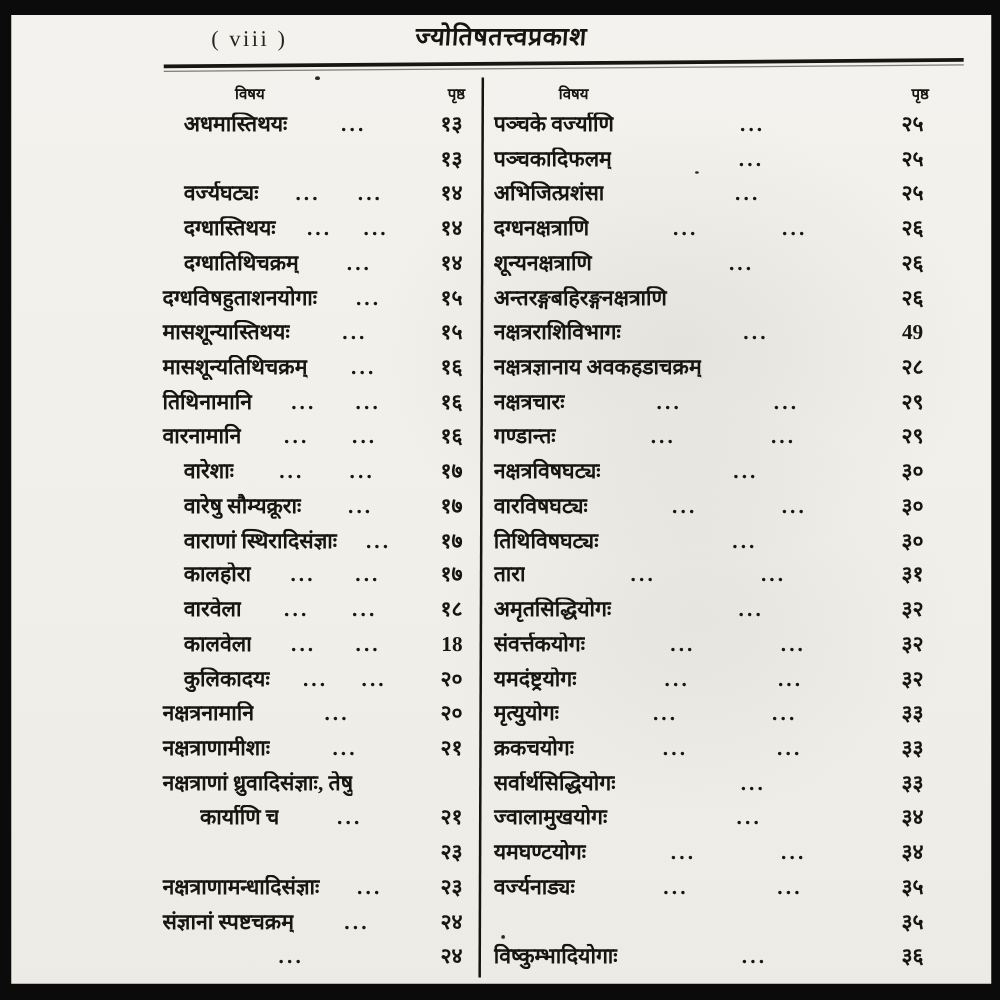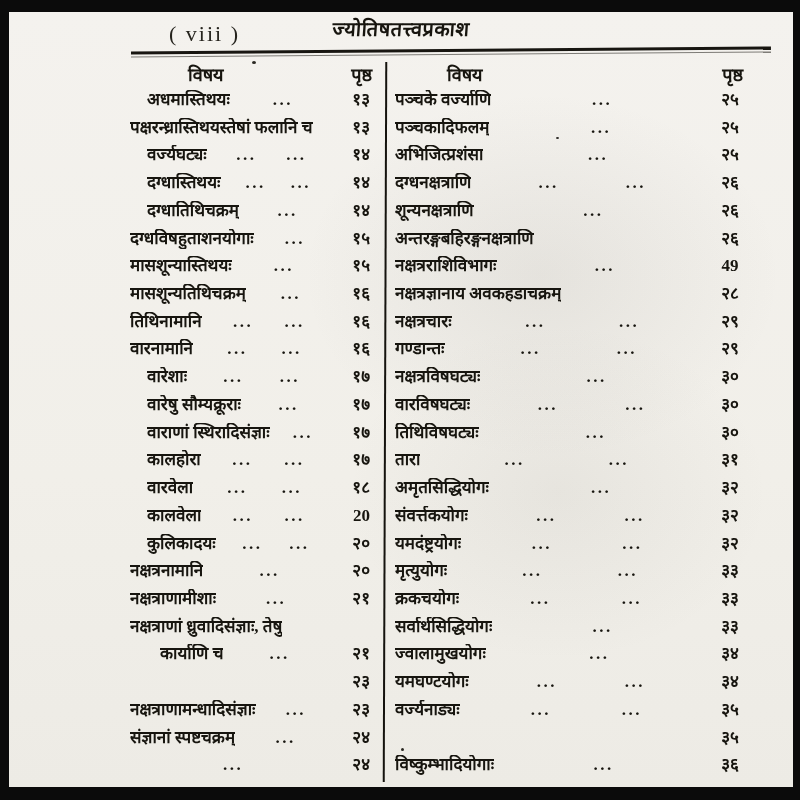--- a/index.html
+++ b/index.html
@@ -11,21 +11,21 @@
   .paper{
     position:absolute;top:12px;left:9px;right:7px;bottom:13px;
     background:
       radial-gradient(ellipse 340px 260px at 68% 34%, rgba(110,105,98,0.10), rgba(110,105,98,0) 70%),
       radial-gradient(ellipse 300px 240px at 70% 62%, rgba(110,105,98,0.08), rgba(110,105,98,0) 70%),
       linear-gradient(180deg,#f4f2ee 0%,#f1efe9 60%,#edebe5 100%);
     color:#17150f;
   }
   .folio{
     position:absolute;top:9px;left:160px;
-    font-size:22px;letter-spacing:2px;color:#26241e;
+    font-size:18px;letter-spacing:2px;color:#26241e;
   }
   .title{
     position:absolute;top:3px;left:0;right:0;text-align:center;
     font-size:20px;font-weight:700;letter-spacing:0.5px;
     transform:skewX(-4deg);
   }
   .rule{
     position:absolute;top:37px;left:122px;width:640px;height:7px;
     transform:rotate(-0.45deg);
     border-top:3px solid #181611;
@@ -37,21 +37,21 @@
   .columns{
     position:absolute;top:46px;left:121px;right:34px;bottom:5px;
     display:flex;
   }
   .col{display:flex;flex-direction:column;}
   .col-left{width:250px;padding-right:4px;}
   .divider{width:2px;background:#15130e;margin-top:4px;transform:rotate(0.2deg);}
   .col-right{flex:1;padding-left:9px;}
   .col-head{
     display:flex;justify-content:space-between;align-items:center;
-    height:32px;font-weight:700;font-size:18px;flex:0 0 auto;
+    height:32px;font-weight:700;font-size:12px;flex:0 0 auto;
   }
   .col-left .col-head{padding-left:58px;padding-right:8px;}
   .col-right .col-head{padding-left:52px;padding-right:16px;}
   .rows{
     flex:1;display:flex;flex-direction:column;justify-content:space-between;
     padding-bottom:6px;
   }
   .row{
     display:flex;align-items:baseline;
     font-size:17px;font-weight:700;line-height:1.2;
@@ -85,21 +85,20 @@
       </div>
       <div class="rows" id="rows-left">
           <div class="row i1">
             <span class="t">अधमास्तिथयः</span>
             <span class="d">
               <span class="dg">...</span>
             </span>
             <span class="p">१३</span>
           </div>
           <div class="row">
-            <span class="t">पक्षरन्ध्रास्तिथयस्तेषां फलानि च</span>
             <span class="d"></span>
             <span class="p">१३</span>
           </div>
           <div class="row i1">
             <span class="t">वर्ज्यघट्यः</span>
             <span class="d">
               <span class="dg">...</span>
               <span class="dg">...</span>
             </span>
             <span class="p">१४</span>
@@ -193,21 +192,21 @@
               <span class="dg">...</span>
             </span>
             <span class="p">१८</span>
           </div>
           <div class="row i1">
             <span class="t">कालवेला</span>
             <span class="d">
               <span class="dg">...</span>
               <span class="dg">...</span>
             </span>
-            <span class="p">20</span>
+            <span class="p">18</span>
           </div>
           <div class="row i1">
             <span class="t">कुलिकादयः</span>
             <span class="d">
               <span class="dg">...</span>
               <span class="dg">...</span>
             </span>
             <span class="p">२०</span>
           </div>
           <div class="row">

